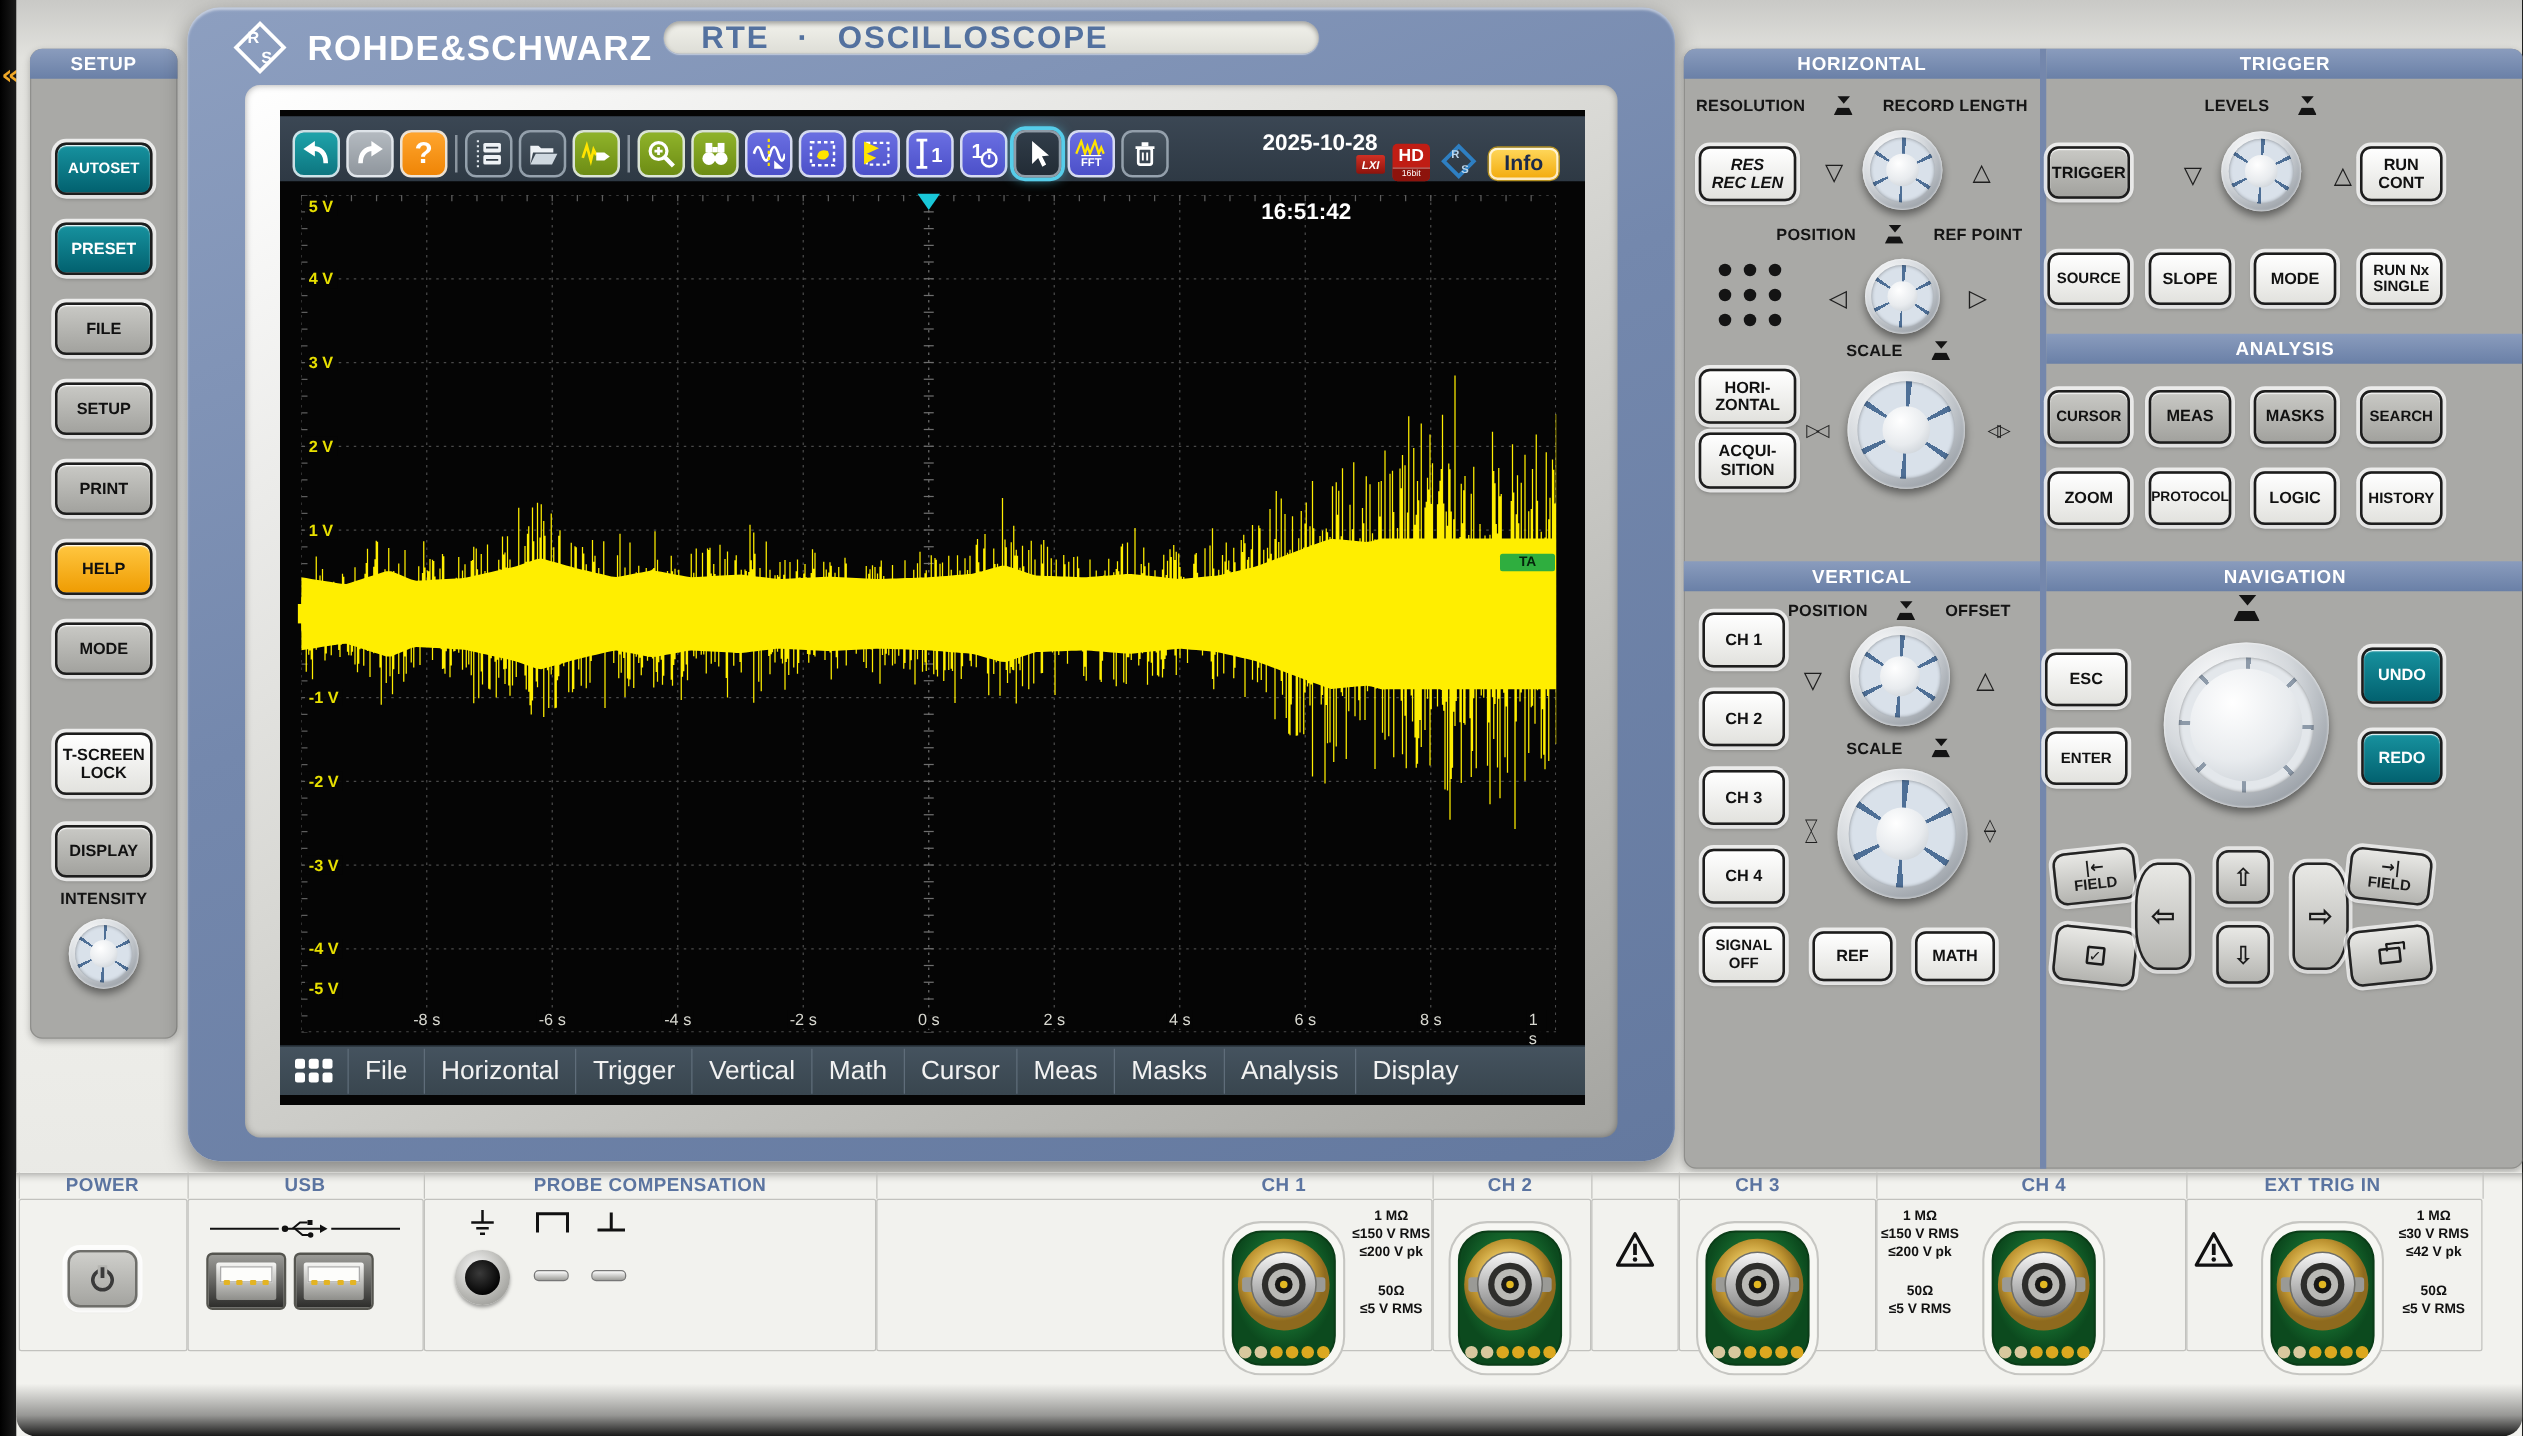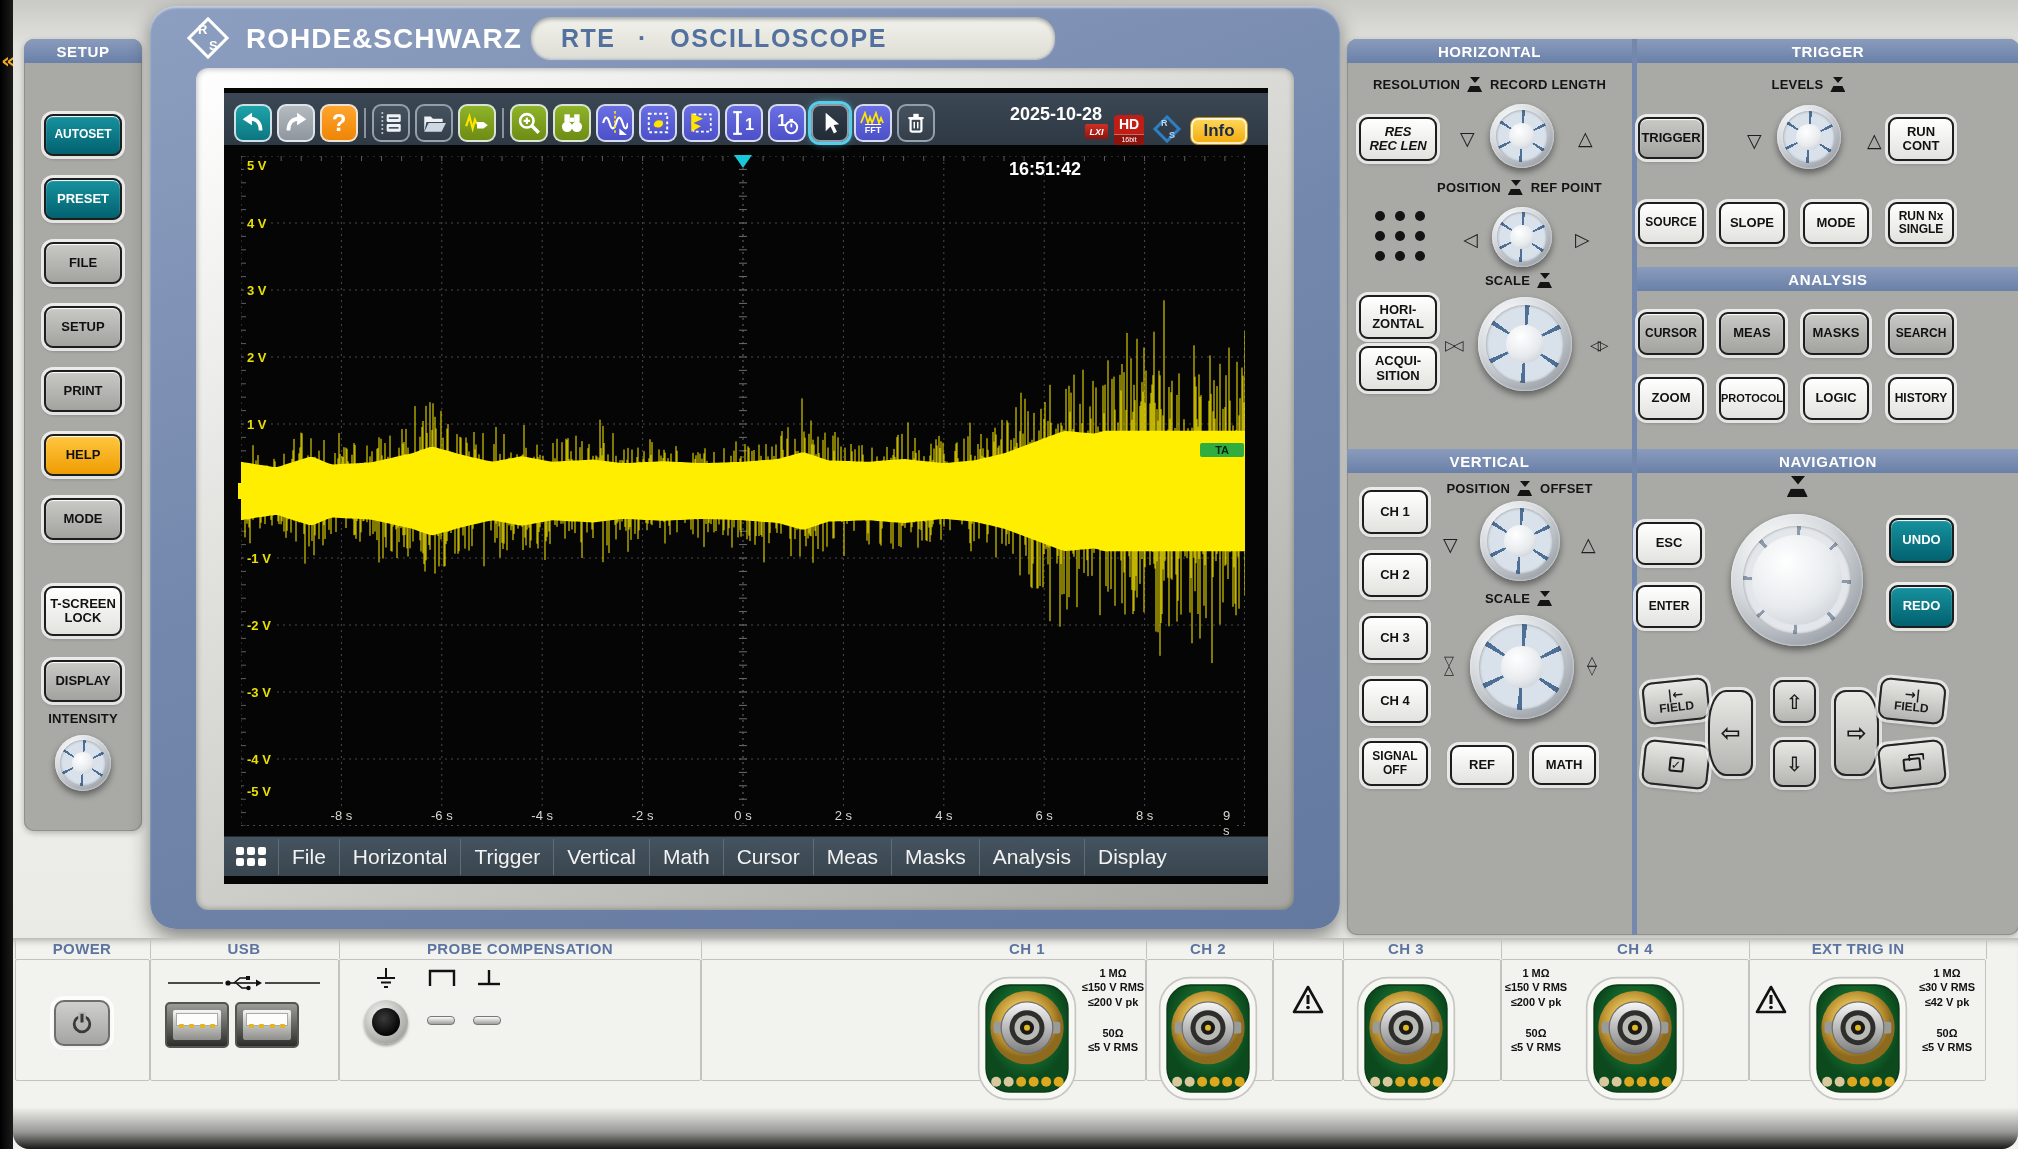--- a/index.html
+++ b/index.html
@@ -20,21 +20,21 @@
   .btn{position:absolute;border-radius:9px;border:2px solid #1d1d1d;color:#111;cursor:pointer;
        background:linear-gradient(#fbfbfa,#d9d9d5 50%,#c4c4c0);
        box-shadow:0 0 0 3px rgba(255,255,255,.78),0 2px 4px rgba(0,0,0,.4),inset 0 1px 1px #fff;
        display:flex;align-items:center;justify-content:center;text-align:center;
        font-weight:bold;font-size:13px;line-height:1.1;white-space:pre-line;}
   .btn.teal{background:linear-gradient(#17929f,#02616f);color:#fff;}
   .btn.orange{background:linear-gradient(#ffc741,#ef9c02);color:#101010;}
   .btn.dark{background:linear-gradient(#c9c9c5,#a2a29e);}
   .btn.lite{background:linear-gradient(#ffffff,#e2e2de);}
   .plbl{position:absolute;color:#141414;font-weight:bold;font-size:13px;letter-spacing:.2px;
-        display:flex;align-items:center;justify-content:center;gap:6px;white-space:nowrap;}
+        display:flex;align-items:center;justify-content:center;gap:22px;white-space:nowrap;}
   .knob{position:absolute;border-radius:50%;
         background:radial-gradient(circle at 35% 28%,#ffffff,#d4d8dc 45%,#9aa0a7 80%,#80868d);
         box-shadow:0 4px 7px rgba(0,0,0,.45),inset 0 0 2px #fff;}
   .knob::before{content:"";position:absolute;inset:9%;border-radius:50%;
         background:repeating-conic-gradient(#4e6f96 0deg 7deg,#d9e1ea 7deg 60deg);
         box-shadow:inset 0 0 3px rgba(0,0,0,.4);}
   .knob::after{content:"";position:absolute;inset:30%;border-radius:50%;
         background:radial-gradient(circle at 38% 30%,#ffffff,#e8ebee 55%,#bfc6cd);}
   .knob.plain::before{background:repeating-conic-gradient(#8d9aa9 0deg 4deg,#e3e7eb 4deg 45deg);}
   .knob.plain::after{inset:16%;}
@@ -47,21 +47,21 @@
   .dot{position:absolute;width:10px;height:10px;border-radius:50%;background:#141414;}
 
   
   .bezel{position:absolute;left:137px;top:6px;width:1190px;height:923px;border-radius:26px;
          background:linear-gradient(160deg,#8d9fc0,#7488ad 45%,#64799f);box-shadow:0 8px 20px rgba(0,0,0,.45),inset 0 2px 2px rgba(255,255,255,.5);}
   .brand-diamond{position:absolute;left:36px;top:10px;width:44px;height:44px;}
   .brand-diamond .dia{position:absolute;left:7px;top:7px;width:30px;height:30px;border:3px solid #fff;transform:rotate(45deg);}
   .brand-diamond .r{position:absolute;left:12px;top:6px;color:#fff;font:bold 13px "Liberation Sans",sans-serif;}
   .brand-diamond .s{position:absolute;left:23px;top:22px;color:#fff;font:bold 13px "Liberation Sans",sans-serif;}
   .brand-name{position:absolute;left:96px;top:17px;color:#fff;font-weight:bold;font-size:28px;letter-spacing:1px;}
-  .model-plate{position:absolute;left:381px;top:11px;width:524px;height:42px;border-radius:20px;
+  .model-plate{position:absolute;left:381px;top:11px;width:524px;height:26px;border-radius:20px;
          background:linear-gradient(#f2f2ec,#dddDD6);box-shadow:inset 0 2px 4px rgba(0,0,0,.35),0 1px 1px rgba(255,255,255,.5);
          display:flex;align-items:center;padding-left:30px;color:#53719f;font-weight:bold;font-size:25px;letter-spacing:1.5px;word-spacing:14px;}
   .lcd-frame{position:absolute;left:46px;top:62px;width:1098px;height:842px;border-radius:12px;
          background:linear-gradient(150deg,#ffffff,#d8d8d4 45%,#a5a5a1);box-shadow:inset 0 0 6px rgba(0,0,0,.35);}
   .screen{position:absolute;left:74px;top:82px;width:1044px;height:796px;background:#050505;}
   .tbar{position:absolute;left:0;top:5px;width:1044px;height:52px;background:linear-gradient(#3b4754,#2e3944);}
   .tbi{position:absolute;top:16px;width:38px;height:38px;border-radius:9px;border:2px solid rgba(235,240,245,.85);
        display:flex;align-items:center;justify-content:center;cursor:pointer;}
   .tbi.darkbg{border-color:rgba(170,182,194,.8);}
   .tsep{position:absolute;top:20px;width:2px;height:30px;background:#8a949e;}
@@ -530,21 +530,21 @@
             <div class="ylab" style="left: 3px; top: 635px; text-align: right;">-5 V</div>
             <div class="xlab" style="left: 100.4px; top: 652px;">-8 s</div>
             <div class="xlab" style="left: 200.8px; top: 652px;">-6 s</div>
             <div class="xlab" style="left: 301.2px; top: 652px;">-4 s</div>
             <div class="xlab" style="left: 401.6px; top: 652px;">-2 s</div>
             <div class="xlab" style="left: 502px; top: 652px;">0 s</div>
             <div class="xlab" style="left: 602.4px; top: 652px;">2 s</div>
             <div class="xlab" style="left: 702.8px; top: 652px;">4 s</div>
             <div class="xlab" style="left: 803.2px; top: 652px;">6 s</div>
             <div class="xlab" style="left: 903.6px; top: 652px;">8 s</div>
-            <div class="xlab" style="left: 988px; top: 652px;">9 s</div>
+            <div class="xlab" style="left: 988px; top: 652px;">1 s</div>
           </div>
 
         <div class="mbar">
           <div class="appsgrid">
               <span></span>
               <span></span>
               <span></span>
               <span></span>
               <span></span>
               <span></span>

